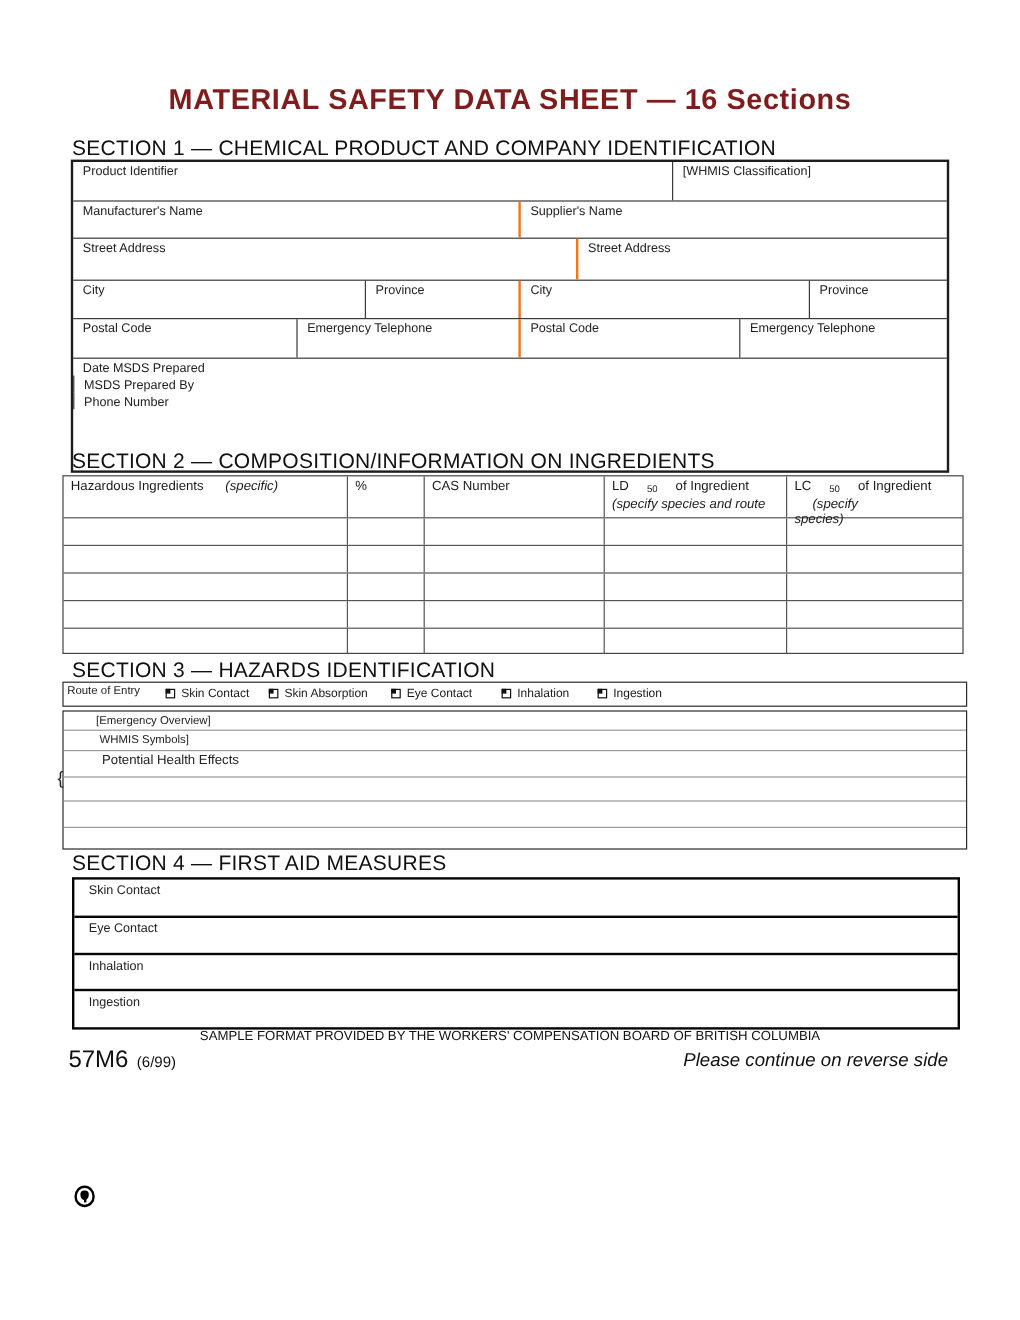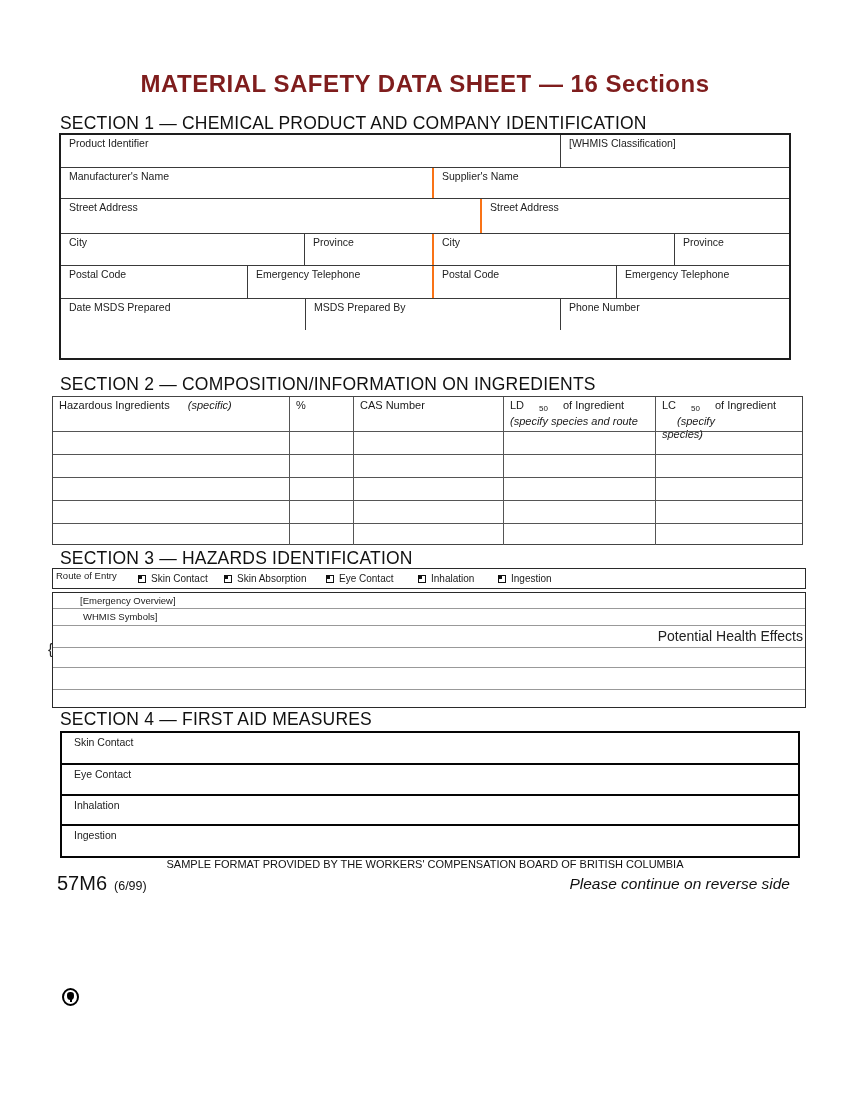--- a/index.html
+++ b/index.html
@@ -17,21 +17,21 @@
     letter-spacing:0.2px; color:#111; white-space:nowrap;
   }
   .box { position:absolute; background:#fff; }
   .row { display:flex; width:100%; }
   .cell { position:relative; height:100%; }
   .cell + .cell { border-left:1px solid #3a3a3a; }
   .cell.thickL { border-left:2px solid #f97316; }
   .lbl { display:block; padding:2px 2px 0 8px; font-size:10.5px; color:#222; white-space:nowrap; }
 
   
-  .s1 { left:59px; top:133px; width:732px; height:227px; border:2px solid #1d1d1d; }
+  .s1 { left:59px; top:133px; width:732px; height:261px; border:2px solid #1d1d1d; }
   .s1 .row + .row { border-top:1px solid #3a3a3a; }
 
   
   .s2 { left:52px; top:396px; width:751px; height:149px; border:1px solid #444; }
   .s2 .row + .row { border-top:1px solid #555; }
   .s2 .cell + .cell { border-left:1px solid #555; }
   .th { font-size:11px; padding:2px 4px 0 6px; line-height:13px; color:#1a1a1a; }
   .th i { font-style:italic; }
   .th sub { font-size:8px; vertical-align:-2px; }
   .qline { display:block; font-style:italic; }
@@ -128,21 +128,21 @@
       <div class="cell" style="width:185px;">
         <span class="lbl">Emergency Telephone</span>
       </div>
       <div class="cell thickL" style="width:184px;">
         <span class="lbl">Postal Code</span>
       </div>
       <div class="cell" style="flex:1;">
         <span class="lbl">Emergency Telephone</span>
       </div>
     </div>
-    <div class="row" style="height:32px;">
+    <div class="row" style="height:32px;flex-direction:column;">
       <div class="cell" style="width:244px;">
         <span class="lbl">Date MSDS Prepared</span>
       </div>
       <div class="cell" style="width:255px;">
         <span class="lbl">MSDS Prepared By</span>
       </div>
       <div class="cell" style="flex:1;">
         <span class="lbl">Phone Number</span>
       </div>
     </div>
@@ -233,21 +233,21 @@
 
   <div class="box s3main">
     <span class="stray-brace">{</span>
     <div class="srow" style="height:16px;">
       <span class="lbl" style="padding-left:3px;">[Emergency Overview]</span>
     </div>
     <div class="srow" style="height:17px;">
       <span class="lbl" style="padding-left:6px;">WHMIS Symbols]</span>
     </div>
     <div class="srow" style="height:22px;">
-      <span class="lbl" style="padding-left:8px; font-size:14px;text-align:right;">Potential Health Effects</span>
+      <span class="lbl" style="padding-left:8px; font-size:11px;">Potential Health Effects</span>
     </div>
     <div class="srow" style="height:20px;"></div>
     <div class="srow" style="height:22px;"></div>
     <div class="srow" style="height:19px;"></div>
   </div>
 
   <div class="sec-heading" style="top:709px;">SECTION 4 — FIRST AID MEASURES</div>
 
   <div class="box s4">
     <div class="frow" style="height:30px;">

